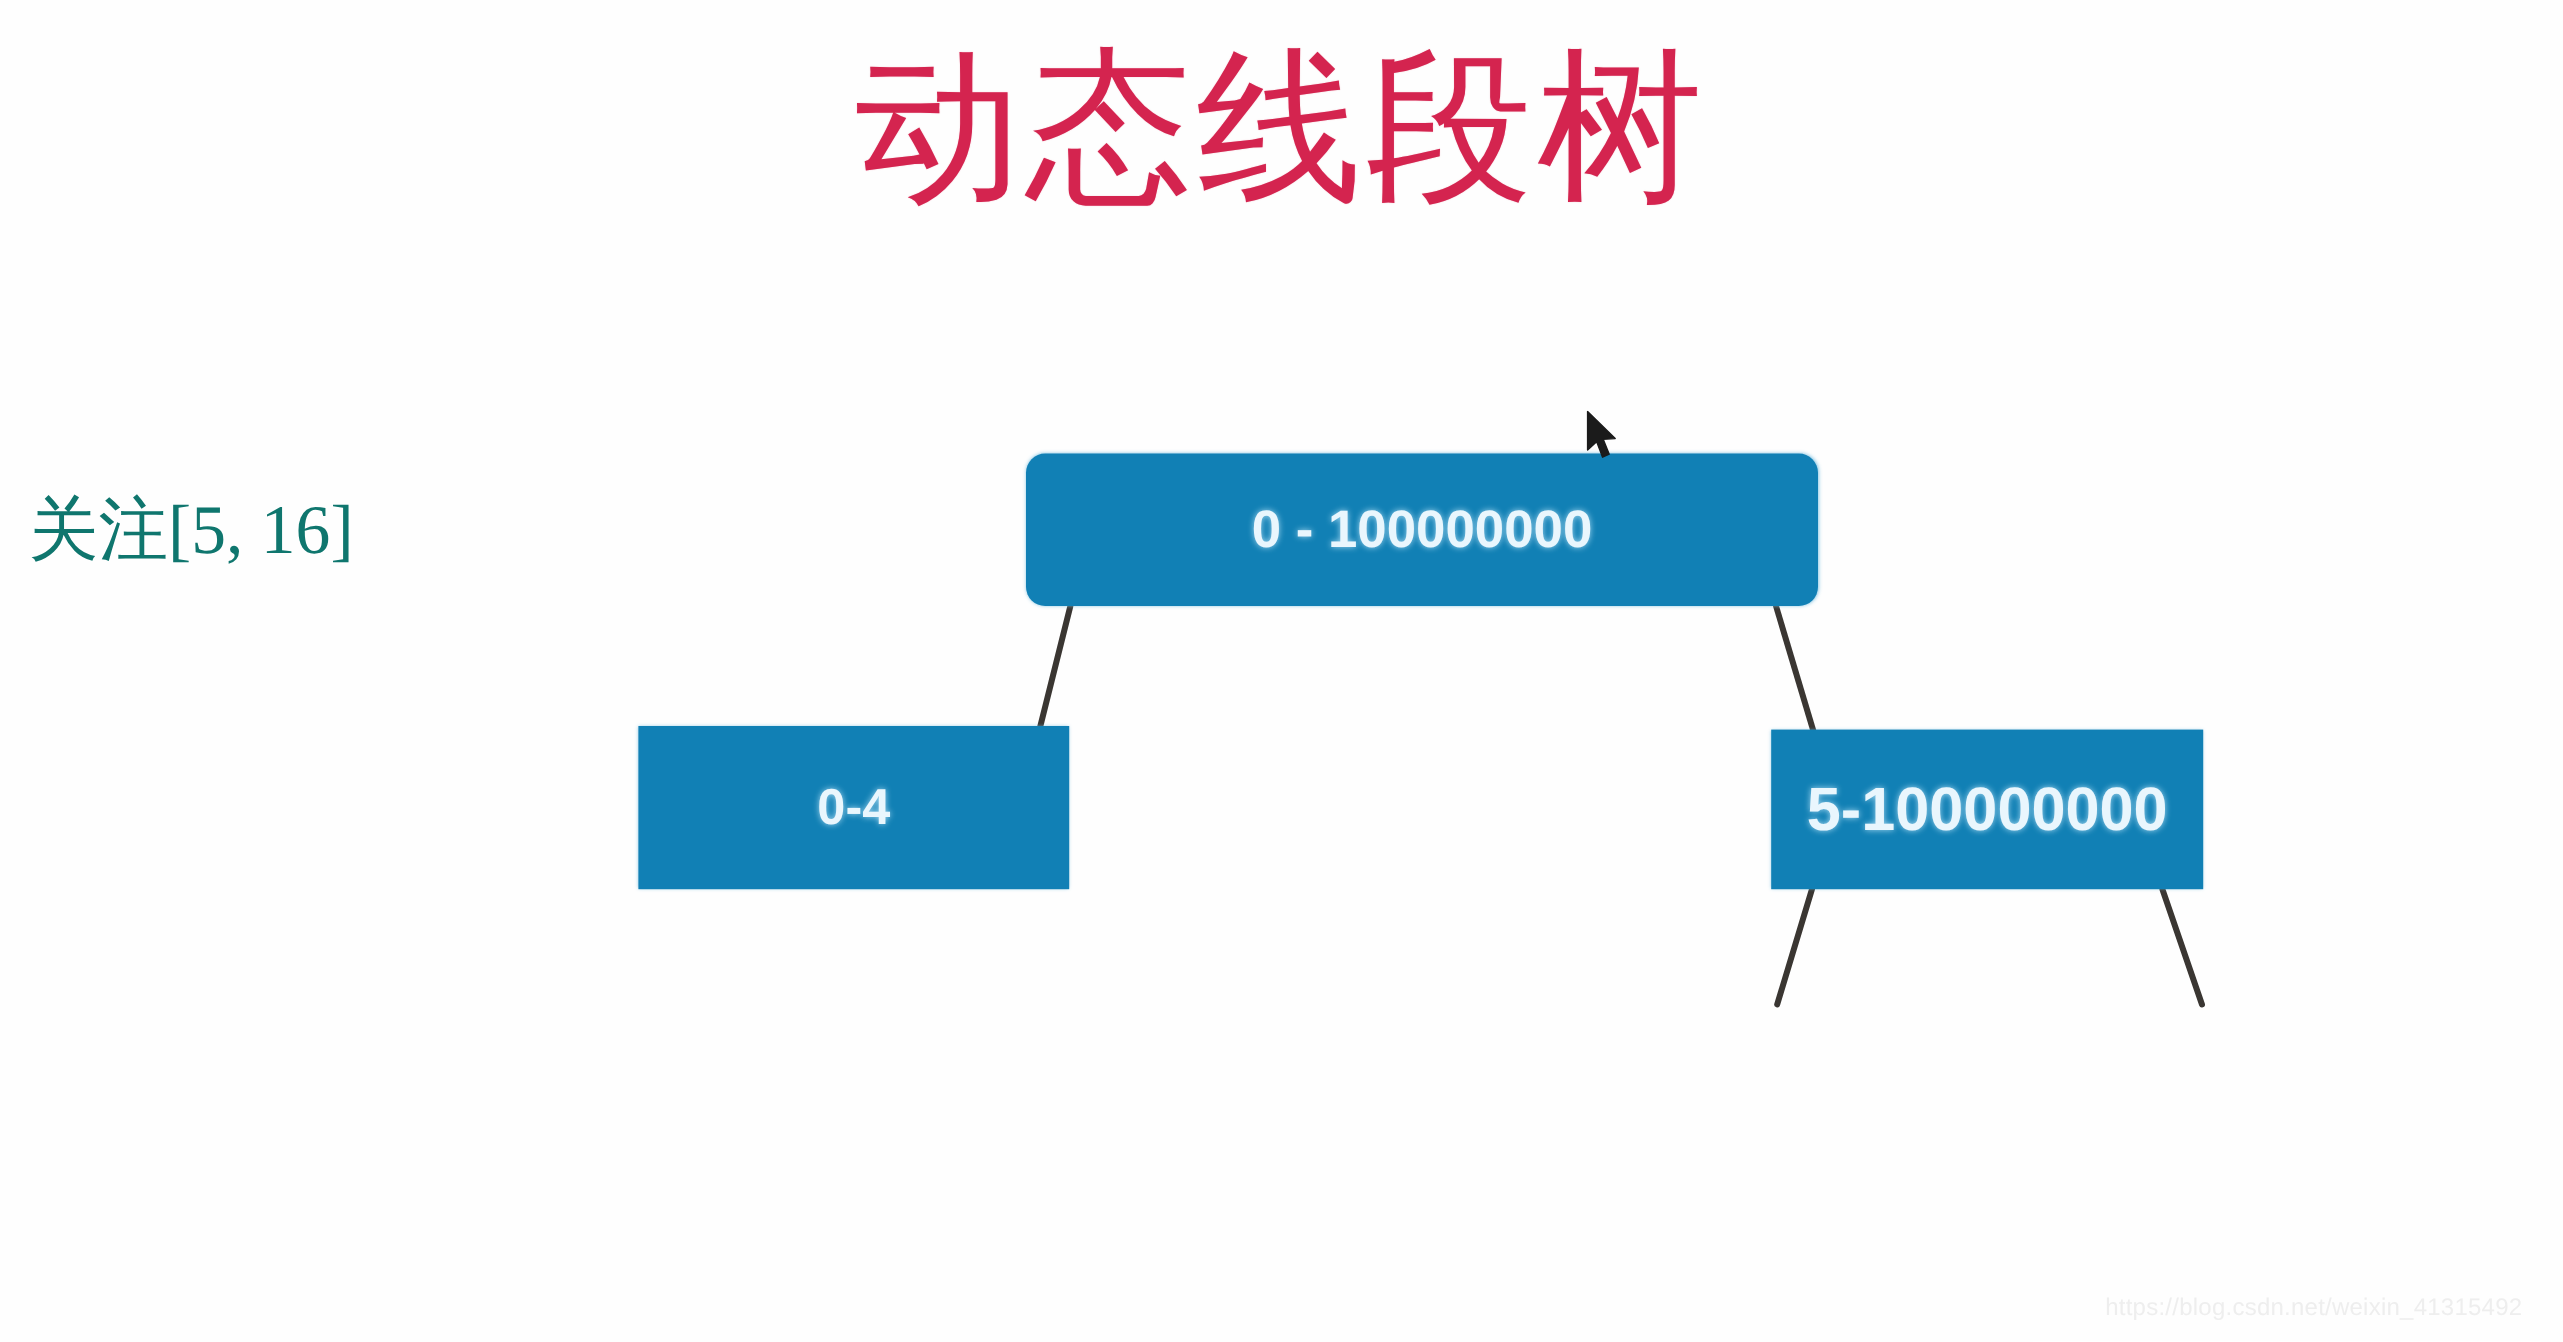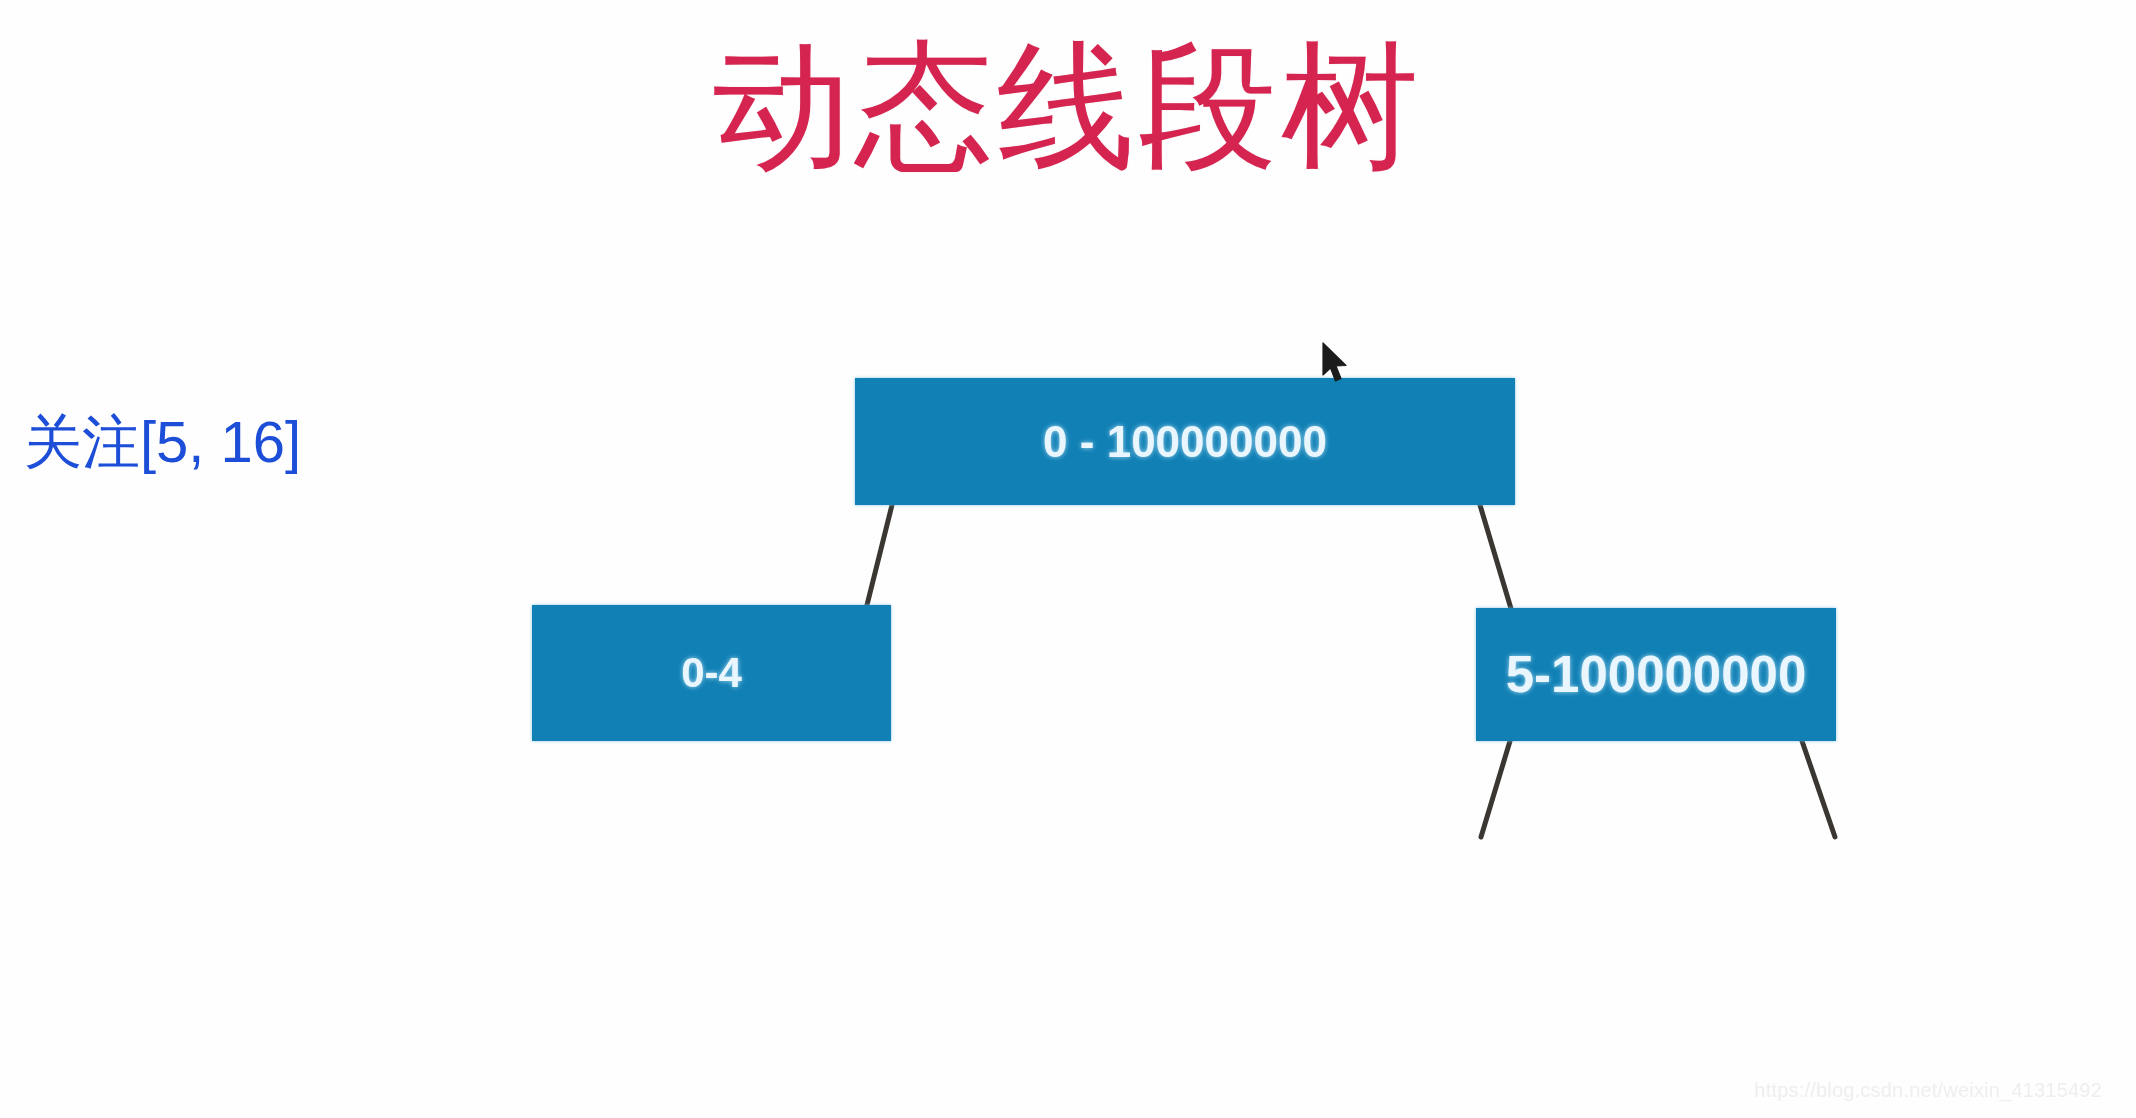--- a/index.html
+++ b/index.html
@@ -34,23 +34,24 @@
     text-shadow: 0 0 1px rgba(212,36,79,0.35);
   }
 
   
   #focus-label {
     position: absolute;
     left: 24px;
     top: 404px;
     font-size: 58px;
     line-height: 76px;
-    color: #1d4ed8;
+    color: #0f766e;
     font-weight: 400;
     white-space: nowrap;
+    font-family: Liberation Serif, serif;
   }
 
   
   #connectors {
     position: absolute;
     left: 0;
     top: 0;
     width: 2136px;
     height: 1118px;
     pointer-events: none;
@@ -68,20 +69,21 @@
     box-shadow: 0 0 3px rgba(120,190,225,0.85);
     text-shadow: 0 0 5px rgba(190,230,250,0.85);
     white-space: nowrap;
     box-sizing: border-box;
   }
   .node-label { pointer-events: none; }
 
   #node-root {
     left: 855px; top: 378px; width: 660px; height: 127px;
     font-size: 44px;
+    border-radius: 16px;
   }
   #node-left {
     left: 532px; top: 605px; width: 359px; height: 136px;
     font-size: 42px;
   }
   #node-right {
     left: 1476px; top: 608px; width: 360px; height: 133px;
     font-size: 51px;
   }
   #node-right-left {

